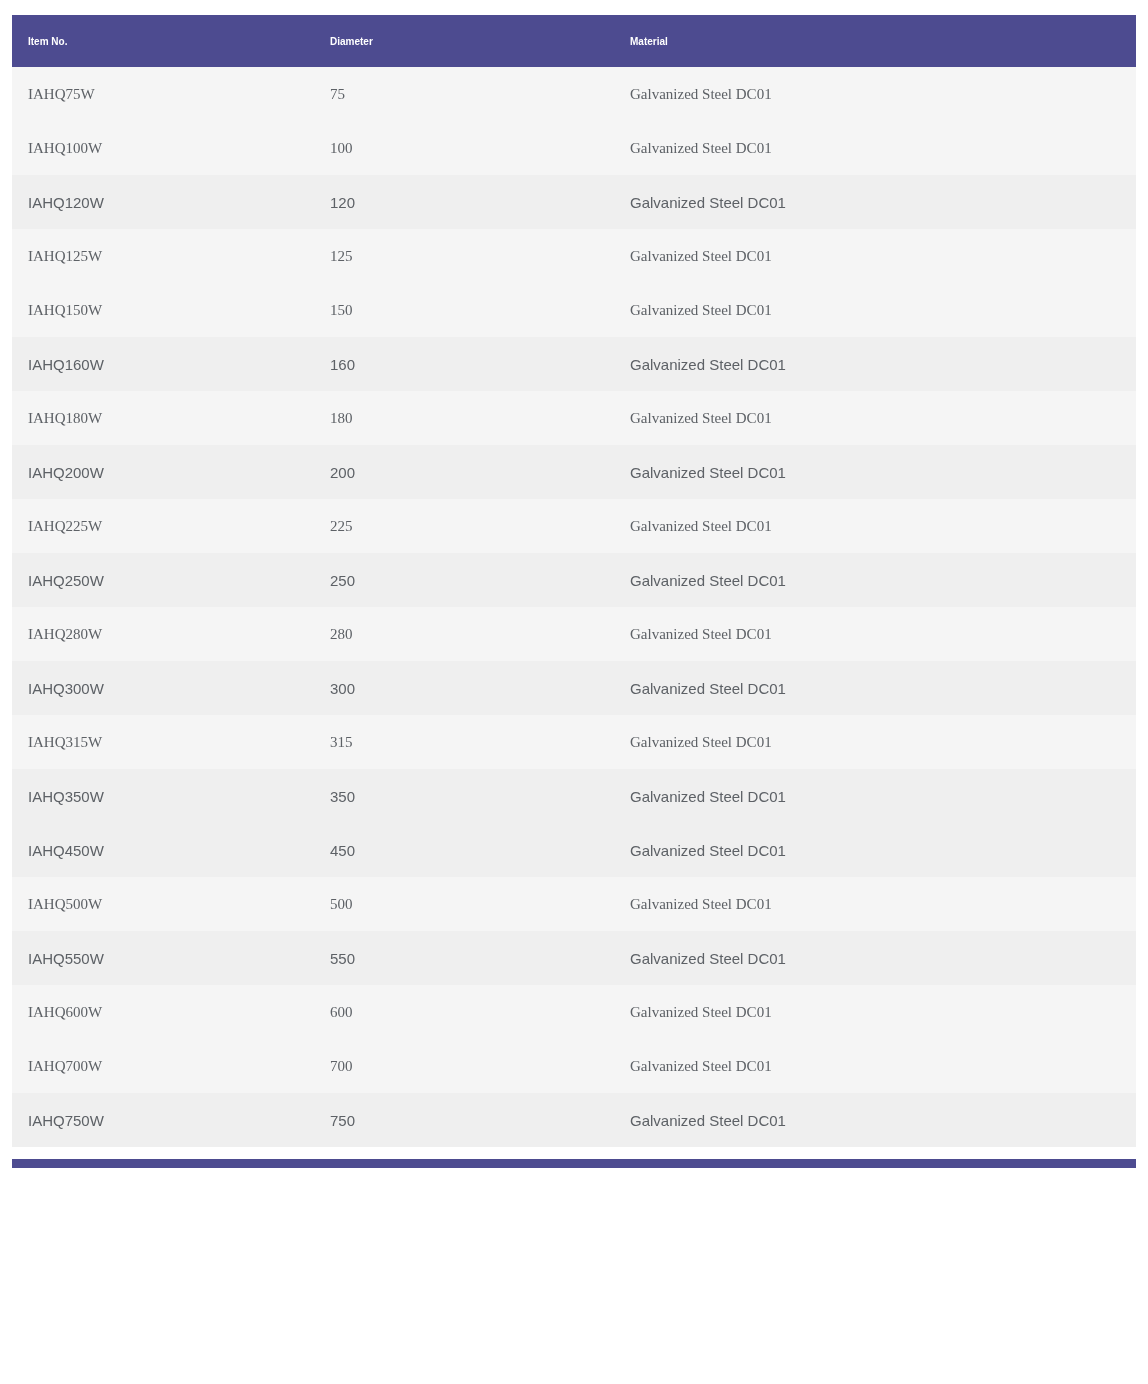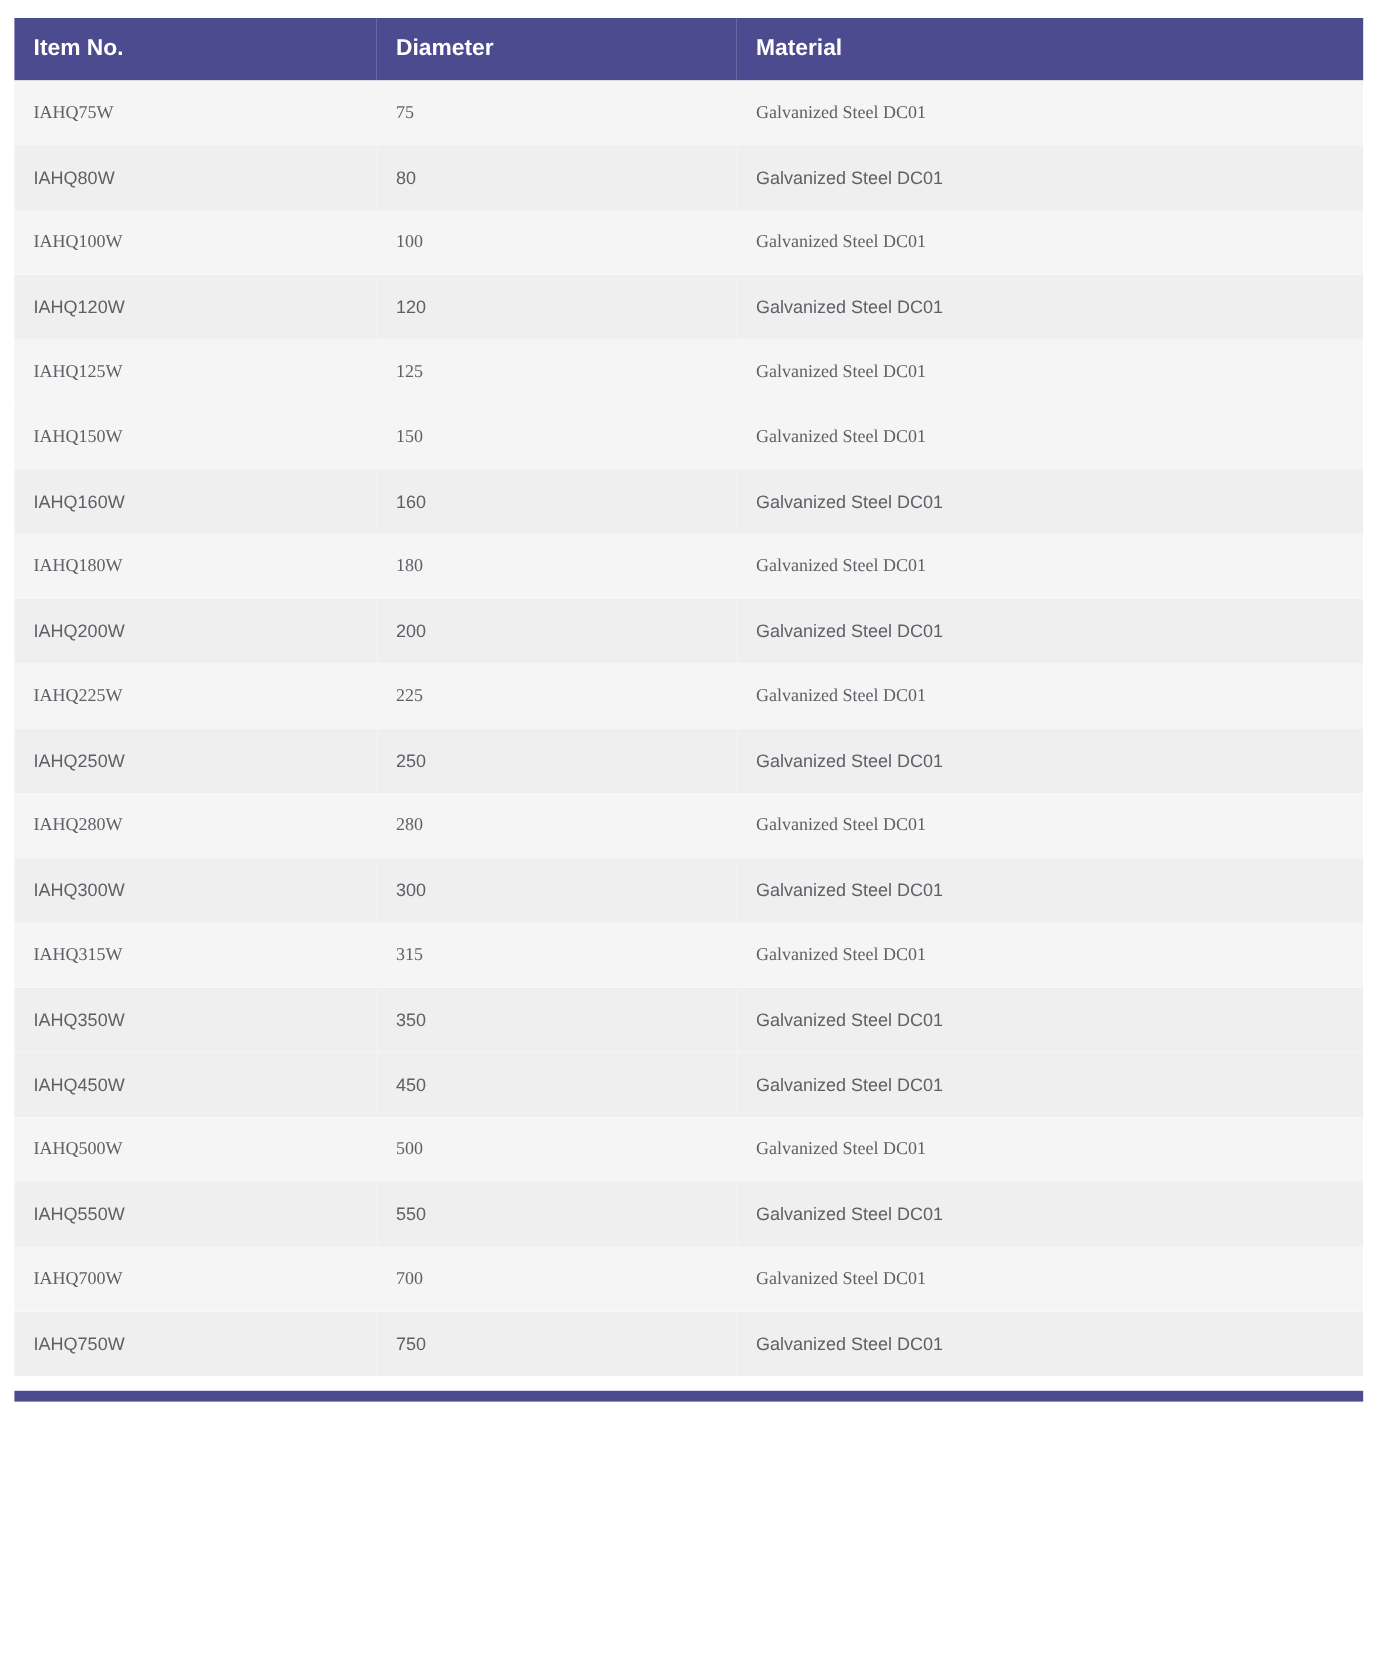--- a/index.html
+++ b/index.html
@@ -28,21 +28,21 @@
     width: 100%;
     border-collapse: collapse;
     table-layout: fixed;
   }
   table.spec-table col.col-item     { width: 302px; }
   table.spec-table col.col-diameter { width: 300px; }
   table.spec-table col.col-material { width: auto; }
   table.spec-table th {
     background: var(--header-bg);
     color: var(--header-text);
-    font-size: 19px;
+    font-size: 10px;
     font-weight: 700;
     text-align: left;
     height: 52px;
     padding: 0 0 0 16px;
     vertical-align: middle;
   }
   table.spec-table td {
     font-size: 15px;
     color: var(--cell-text);
     height: 54px;
@@ -76,25 +76,20 @@
         <th>Material</th>
       </tr>
     </thead>
     <tbody id="table-body">
   <tr class="row-odd">
     <td>IAHQ75W</td>
     <td>75</td>
     <td>Galvanized Steel DC01</td>
   </tr>
 
-  <tr class="row-even">
-    <td>IAHQ80W</td>
-    <td>80</td>
-    <td>Galvanized Steel DC01</td>
-  </tr>
 
   <tr class="row-odd">
     <td>IAHQ100W</td>
     <td>100</td>
     <td>Galvanized Steel DC01</td>
   </tr>
 
   <tr class="row-even">
     <td>IAHQ120W</td>
     <td>120</td>
@@ -180,20 +175,25 @@
     <td>500</td>
     <td>Galvanized Steel DC01</td>
   </tr>
 
   <tr class="row-even">
     <td>IAHQ550W</td>
     <td>550</td>
     <td>Galvanized Steel DC01</td>
   </tr>
 
+  <tr class="row-odd">
+    <td>IAHQ600W</td>
+    <td>600</td>
+    <td>Galvanized Steel DC01</td>
+  </tr>
 
 
   <tr class="row-odd">
     <td>IAHQ700W</td>
     <td>700</td>
     <td>Galvanized Steel DC01</td>
   </tr>
 
   <tr class="row-even">
     <td>IAHQ750W</td>

